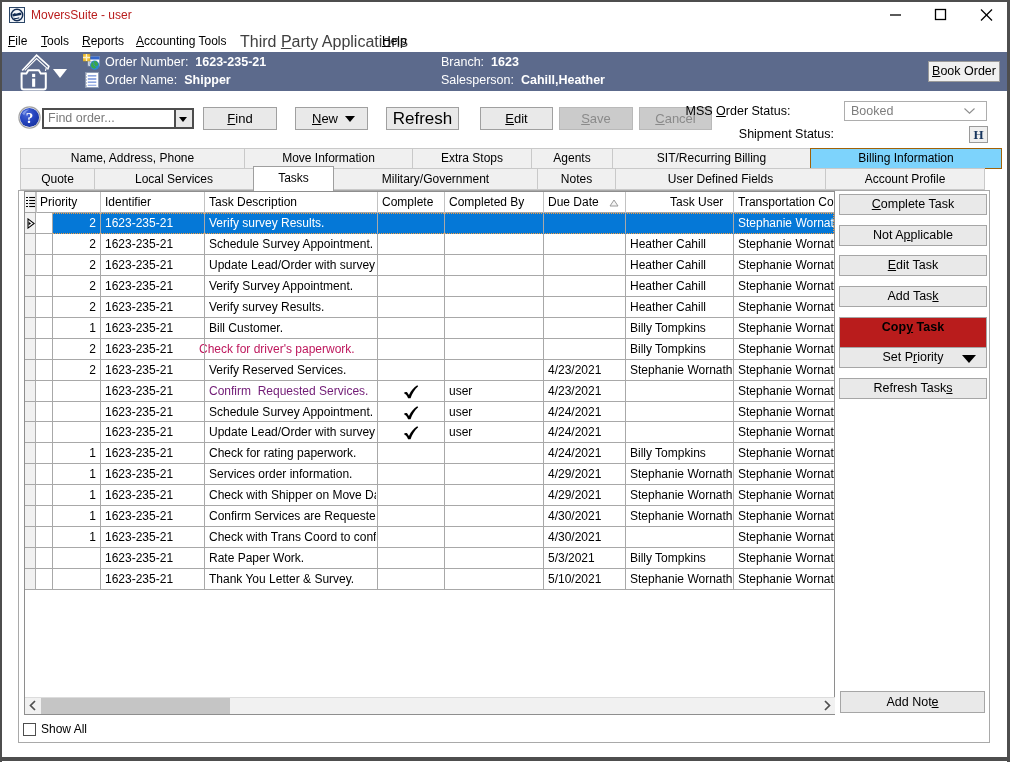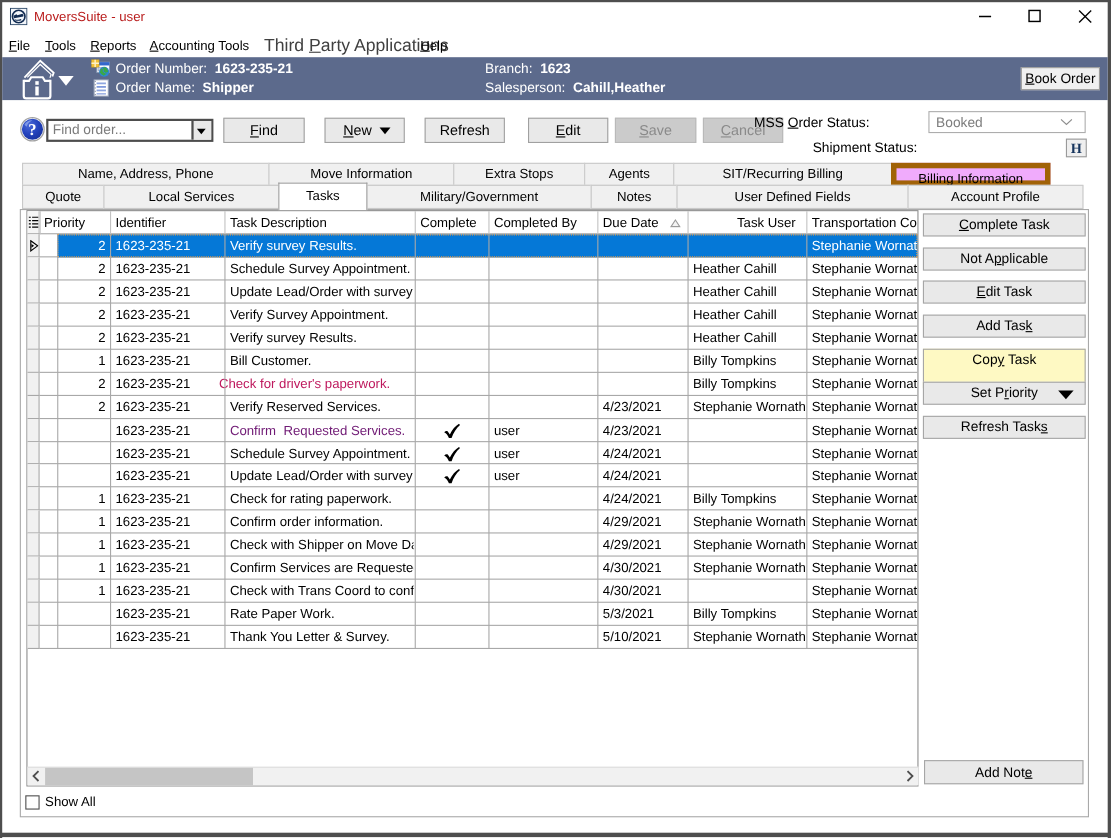--- a/index.html
+++ b/index.html
@@ -76,38 +76,38 @@
     <path d="M4.2 7.5 Q6.5 3.2 11.5 3.4 Q7.5 5.2 6.2 9.2 Z" fill="#8fa6ec" opacity="0.8"></path>
     <text x="11.5" y="17" text-anchor="middle" font-size="15" font-weight="bold" fill="#fff" font-family="Liberation Serif,serif">?</text>
   </svg>
 <div style="position:absolute;left:42px;top:108px;width:152px;height:21px;background:#fff;border:2px solid #4d4d4d;"></div>
 <div style="position:absolute;left:48px;top:110px;height:17px;line-height:17px;font-size:12.5px;color:#7b7b7b;">Find order...</div>
 <div style="position:absolute;left:174px;top:110px;width:18px;height:17px;background:#e8e8e8;border-left:2px solid #4d4d4d;"></div>
 <div style="position:absolute;left:179px;top:117px;width:0;height:0;border-left:4.5px solid transparent;border-right:4.5px solid transparent;border-top:5px solid #000;"></div>
 <div style="position:absolute;left:203px;top:107px;width:74px;height:23px;line-height:21px;background:#e9e9e9;border:1px solid #a0a0a0;text-align:center;font-size:13px;"><u>F</u>ind</div>
 <div style="position:absolute;left:295px;top:107px;width:73px;height:23px;line-height:21px;background:#e9e9e9;border:1px solid #a0a0a0;text-align:left;font-size:13px;"><span style="margin-left:16px;"><u>N</u>ew</span></div>
 <div style="position:absolute;left:345px;top:116px;width:0;height:0;border-left:5px solid transparent;border-right:5px solid transparent;border-top:6px solid #000;"></div>
-<div style="position:absolute;left:386px;top:107px;width:73px;height:23px;line-height:21px;background:#e9e9e9;border:1px solid #a0a0a0;text-align:center;font-size:13px;">Refresh</div>
+<div style="position:absolute;left:386px;top:107px;width:73px;height:23px;line-height:21px;background:#e9e9e9;border:1px solid #a0a0a0;text-align:center;font-size:17px;">Refresh</div>
 <div style="position:absolute;left:480px;top:107px;width:73px;height:23px;line-height:21px;background:#e9e9e9;border:1px solid #a0a0a0;text-align:center;font-size:13px;"><u>E</u>dit</div>
 <div style="position:absolute;left:559px;top:107px;width:74px;height:23px;line-height:21px;background:#cbcbcb;border:1px solid #b9b9b9;color:#8a8a8a;text-align:center;font-size:13px;"><u>S</u>ave</div>
 <div style="position:absolute;left:639px;top:107px;width:73px;height:23px;line-height:21px;background:#cbcbcb;border:1px solid #b9b9b9;color:#8a8a8a;text-align:center;font-size:13px;"><u>C</u>ancel</div>
 <div style="position:absolute;left:638px;top:103px;width:200px;height:17px;line-height:17px;font-size:12.5px;color:#000;text-align:center;">MSS <u>O</u>rder Status:</div>
 <div style="position:absolute;left:844px;top:101px;width:143px;height:20px;background:#fff;border:1px solid #adadad;"></div>
 <div style="position:absolute;left:851px;top:103px;height:16px;line-height:16px;font-size:12.5px;color:#7d7d7d;">Booked</div>
 <svg class="ab" style="left:964px;top:108px" width="11" height="6" viewBox="0 0 11 6">
     <path d="M0.5 0.5 L5.5 5.2 L10.5 0.5" fill="none" stroke="#8e8e8e" stroke-width="1.1"></path>
   </svg>
 <div style="position:absolute;left:634px;top:126px;width:200px;height:17px;line-height:17px;font-size:12.5px;color:#000;text-align:right;">Shipment Status:</div>
 <div style="position:absolute;left:969px;top:126px;width:19px;height:17px;background:#efefef;border:1px solid #9a9a9a;text-align:center;line-height:15px;font-size:13px;color:#17355e;font-family:'Liberation Serif',serif;font-weight:bold;">H</div>
 <div style="position:absolute;left:20px;top:148px;width:225px;height:21px;background:#f0f0f0;border:1px solid #c9c9c9;text-align:center;line-height:19px;font-size:12px;color:#000;">Name, Address, Phone</div>
 <div style="position:absolute;left:244px;top:148px;width:169px;height:21px;background:#f0f0f0;border:1px solid #c9c9c9;text-align:center;line-height:19px;font-size:12px;color:#000;">Move Information</div>
 <div style="position:absolute;left:412px;top:148px;width:120px;height:21px;background:#f0f0f0;border:1px solid #c9c9c9;text-align:center;line-height:19px;font-size:12px;color:#000;">Extra Stops</div>
 <div style="position:absolute;left:531px;top:148px;width:82px;height:21px;background:#f0f0f0;border:1px solid #c9c9c9;text-align:center;line-height:19px;font-size:12px;color:#000;">Agents</div>
 <div style="position:absolute;left:612px;top:148px;width:199px;height:21px;background:#f0f0f0;border:1px solid #c9c9c9;text-align:center;line-height:19px;font-size:12px;color:#000;">SIT/Recurring Billing</div>
-<div style="position:absolute;left:810px;top:148px;width:145px;height:21px;background:#f0abfc;border:5px solid #a16207;text-align:center;line-height:19px;font-size:12px;color:#000;">Billing Information</div>
+<div style="position:absolute;left:810px;top:148px;width:192px;height:21px;background:#7dd3fc;border:1px solid #a16207;text-align:center;line-height:19px;font-size:12px;color:#000;">Billing Information</div>
 <div style="position:absolute;left:20px;top:168px;width:75px;height:22px;background:#f0f0f0;border:1px solid #c9c9c9;text-align:center;line-height:20px;font-size:12px;color:#000;">Quote</div>
 <div style="position:absolute;left:94px;top:168px;width:160px;height:22px;background:#f0f0f0;border:1px solid #c9c9c9;text-align:center;line-height:20px;font-size:12px;color:#000;">Local Services</div>
 <div style="position:absolute;left:333px;top:168px;width:205px;height:22px;background:#f0f0f0;border:1px solid #c9c9c9;text-align:center;line-height:20px;font-size:12px;color:#000;">Military/Government</div>
 <div style="position:absolute;left:537px;top:168px;width:79px;height:22px;background:#f0f0f0;border:1px solid #c9c9c9;text-align:center;line-height:20px;font-size:12px;color:#000;">Notes</div>
 <div style="position:absolute;left:615px;top:168px;width:211px;height:22px;background:#f0f0f0;border:1px solid #c9c9c9;text-align:center;line-height:20px;font-size:12px;color:#000;">User Defined Fields</div>
 <div style="position:absolute;left:825px;top:168px;width:160px;height:22px;background:#f0f0f0;border:1px solid #c9c9c9;text-align:center;line-height:20px;font-size:12px;color:#000;">Account Profile</div>
 <div style="position:absolute;left:18px;top:190px;width:972px;height:553px;background:#fff;border:1px solid #a9a9a9;"></div>
 <div style="position:absolute;left:253px;top:166px;width:81px;height:25px;background:#fff;border:1px solid #9f9f9f;border-bottom:none;text-align:center;line-height:22px;font-size:12px;color:#000;z-index:5;">Tasks</div>
 <div style="position:absolute;left:24px;top:191px;width:811px;height:524px;background:#fff;border:1px solid #8e8e8e;"></div>
 <div class="hdr" style="left:40px;top:192px;width:56px;height:21px;line-height:21px;">Priority</div>
@@ -239,21 +239,21 @@
 <div class="cell" style="left:52px;top:443px;width:44px;height:21px;line-height:21px;text-align:right;color:#000;">1</div>
 <div class="cell" style="left:105px;top:443px;width:95px;height:21px;line-height:21px;color:#000;">1623-235-21</div>
 <div class="cell" style="left:209px;top:443px;width:167px;height:21px;line-height:21px;color:#000;">Check for rating paperwork.</div>
 <div class="cell" style="left:548px;top:443px;width:73px;height:21px;line-height:21px;">4/24/2021</div>
 <div class="cell" style="left:630px;top:443px;width:103px;height:21px;line-height:21px;">Billy Tompkins</div>
 <div class="cell" style="left:738px;top:443px;width:96px;height:21px;line-height:21px;color:#000;">Stephanie Wornath</div>
 <div style="position:absolute;left:25px;top:464px;width:11px;height:21px;background:#f1f1f1;border-right:1px solid #ababab;border-bottom:1px solid #a8a8a8;"></div>
 <div style="position:absolute;left:36px;top:484px;width:798px;height:1px;background:#a8a8a8;z-index:1;"></div>
 <div class="cell" style="left:52px;top:464px;width:44px;height:21px;line-height:21px;text-align:right;color:#000;">1</div>
 <div class="cell" style="left:105px;top:464px;width:95px;height:21px;line-height:21px;color:#000;">1623-235-21</div>
-<div class="cell" style="left:209px;top:464px;width:167px;height:21px;line-height:21px;color:#000;">Confirm order information.</div>
+<div class="cell" style="left:209px;top:464px;width:167px;height:21px;line-height:21px;color:#000;">Services order information.</div>
 <div class="cell" style="left:548px;top:464px;width:73px;height:21px;line-height:21px;">4/29/2021</div>
 <div class="cell" style="left:630px;top:464px;width:103px;height:21px;line-height:21px;">Stephanie Wornath</div>
 <div class="cell" style="left:738px;top:464px;width:96px;height:21px;line-height:21px;color:#000;">Stephanie Wornath</div>
 <div style="position:absolute;left:25px;top:485px;width:11px;height:21px;background:#f1f1f1;border-right:1px solid #ababab;border-bottom:1px solid #a8a8a8;"></div>
 <div style="position:absolute;left:36px;top:505px;width:798px;height:1px;background:#a8a8a8;z-index:1;"></div>
 <div class="cell" style="left:52px;top:485px;width:44px;height:21px;line-height:21px;text-align:right;color:#000;">1</div>
 <div class="cell" style="left:105px;top:485px;width:95px;height:21px;line-height:21px;color:#000;">1623-235-21</div>
 <div class="cell" style="left:209px;top:485px;width:167px;height:21px;line-height:21px;color:#000;">Check with Shipper on Move Day.</div>
 <div class="cell" style="left:548px;top:485px;width:73px;height:21px;line-height:21px;">4/29/2021</div>
 <div class="cell" style="left:630px;top:485px;width:103px;height:21px;line-height:21px;">Stephanie Wornath</div>
@@ -300,18 +300,18 @@
     <path d="M7 1 L2.5 5.5 L7 10" fill="none" stroke="#4f4f4f" stroke-width="1.7"></path>
   </svg>
 <svg class="ab" style="left:822px;top:700px" width="10" height="11" viewBox="0 0 10 11">
     <path d="M3 1 L7.5 5.5 L3 10" fill="none" stroke="#4f4f4f" stroke-width="1.7"></path>
   </svg>
 <div style="position:absolute;left:41px;top:698px;width:189px;height:16px;background:#c5c5c5;"></div>
 <div style="position:absolute;left:839px;top:194px;width:148px;height:21px;background:#e9e9e9;border:1px solid #a6a6a6;text-align:center;line-height:19px;font-size:12.5px;color:#000;"><u>C</u>omplete Task</div>
 <div style="position:absolute;left:839px;top:225px;width:148px;height:21px;background:#e9e9e9;border:1px solid #a6a6a6;text-align:center;line-height:19px;font-size:12.5px;color:#000;">Not A<u>p</u>plicable</div>
 <div style="position:absolute;left:839px;top:255px;width:148px;height:21px;background:#e9e9e9;border:1px solid #a6a6a6;text-align:center;line-height:19px;font-size:12.5px;color:#000;"><u>E</u>dit Task</div>
 <div style="position:absolute;left:839px;top:286px;width:148px;height:21px;background:#e9e9e9;border:1px solid #a6a6a6;text-align:center;line-height:19px;font-size:12.5px;color:#000;">Add Tas<u>k</u></div>
-<div style="position:absolute;left:839px;top:317px;width:148px;height:36px;background:#fef9c3;border:1px solid #a6a6a6;text-align:center;line-height:19px;font-size:12.5px;color:#000;">Cop<u>y</u> Task</div>
+<div style="position:absolute;left:839px;top:317px;width:148px;height:36px;background:#b91c1c;border:1px solid #a6a6a6;text-align:center;line-height:19px;font-size:12.5px;color:#000;font-weight:bold;">Cop<u>y</u> Task</div>
 <div style="position:absolute;left:839px;top:347px;width:148px;height:21px;background:#e9e9e9;border:1px solid #a6a6a6;text-align:center;line-height:19px;font-size:12.5px;color:#000;">Set P<u>r</u>iority</div>
 <div style="position:absolute;left:839px;top:378px;width:148px;height:21px;background:#e9e9e9;border:1px solid #a6a6a6;text-align:center;line-height:19px;font-size:12.5px;color:#000;">Refresh Task<u>s</u></div>
 <div style="position:absolute;left:962px;top:355px;width:0;height:0;border-left:7px solid transparent;border-right:7px solid transparent;border-top:8px solid #000;z-index:4;"></div>
 <div style="position:absolute;left:840px;top:691px;width:145px;height:22px;background:#e9e9e9;border:1px solid #a6a6a6;text-align:center;line-height:20px;font-size:12.5px;color:#000;">Add Not<u>e</u></div>
 <div style="position:absolute;left:23px;top:723px;width:13px;height:13px;background:#fff;border:1px solid #4e4e4e;"></div>
 <div style="position:absolute;left:41px;top:722px;height:15px;line-height:15px;font-size:12px;color:#000;">Show All</div>
 </body></html>

